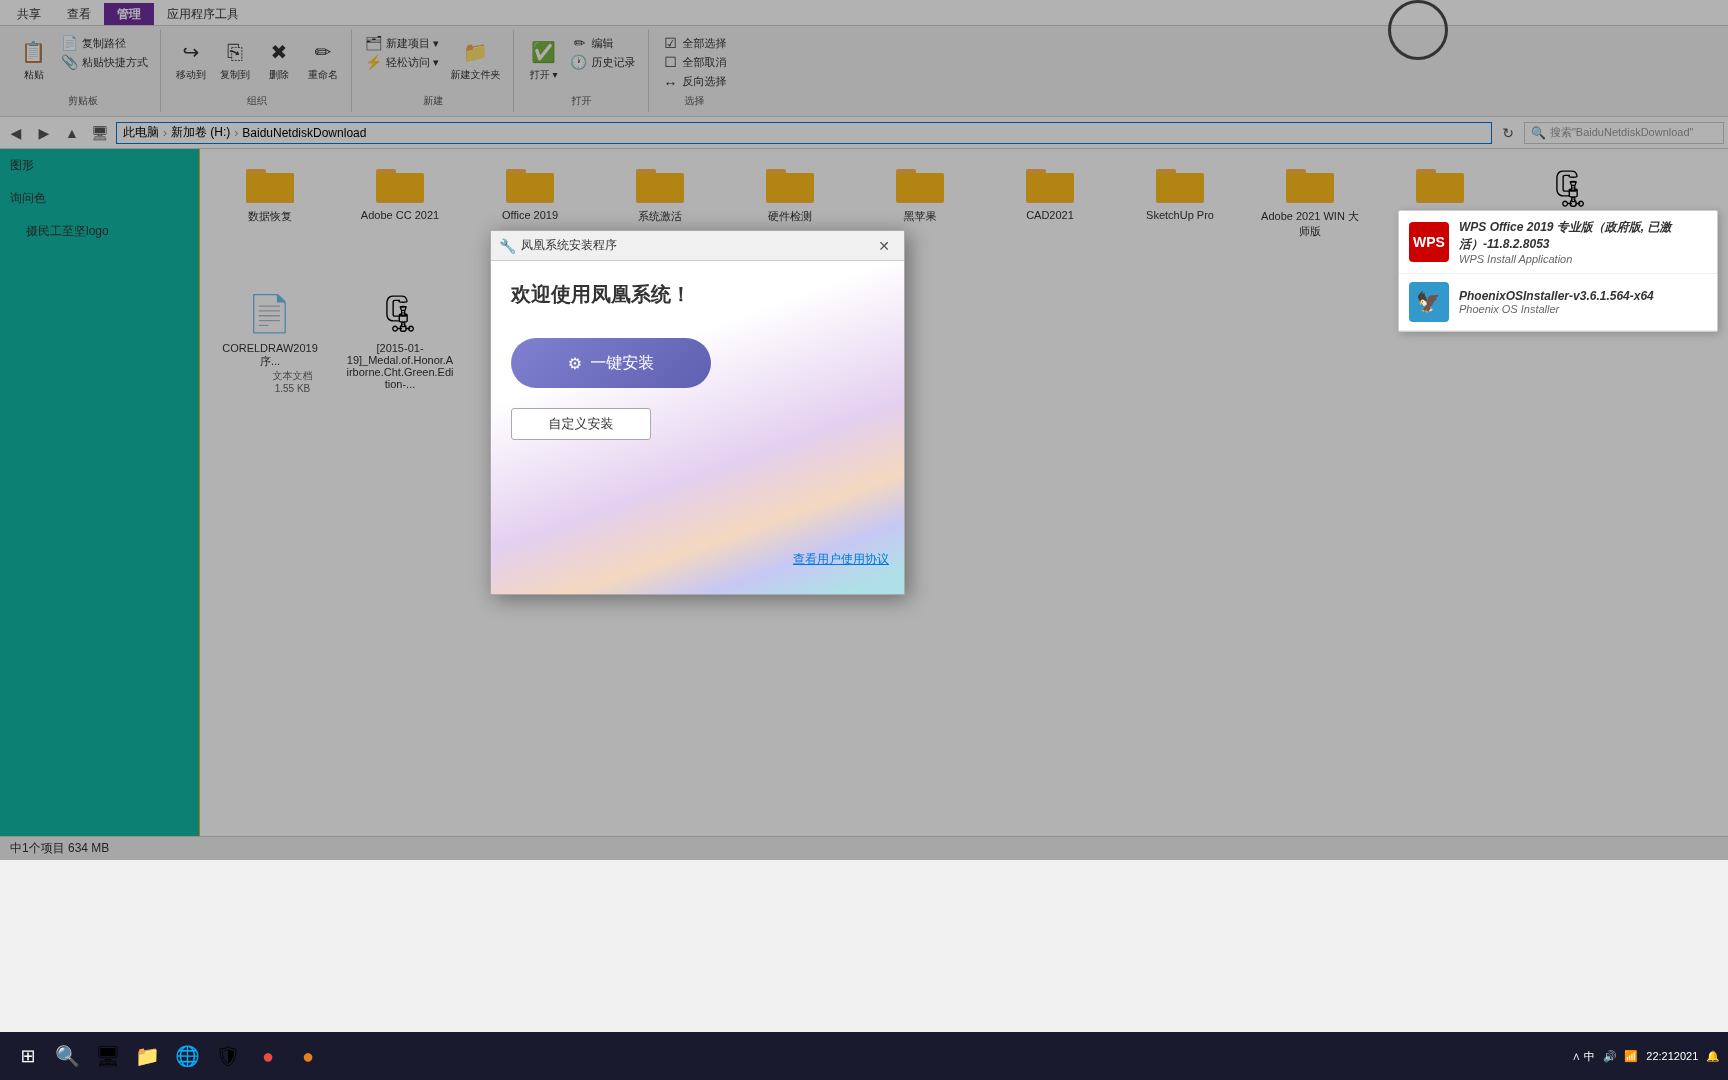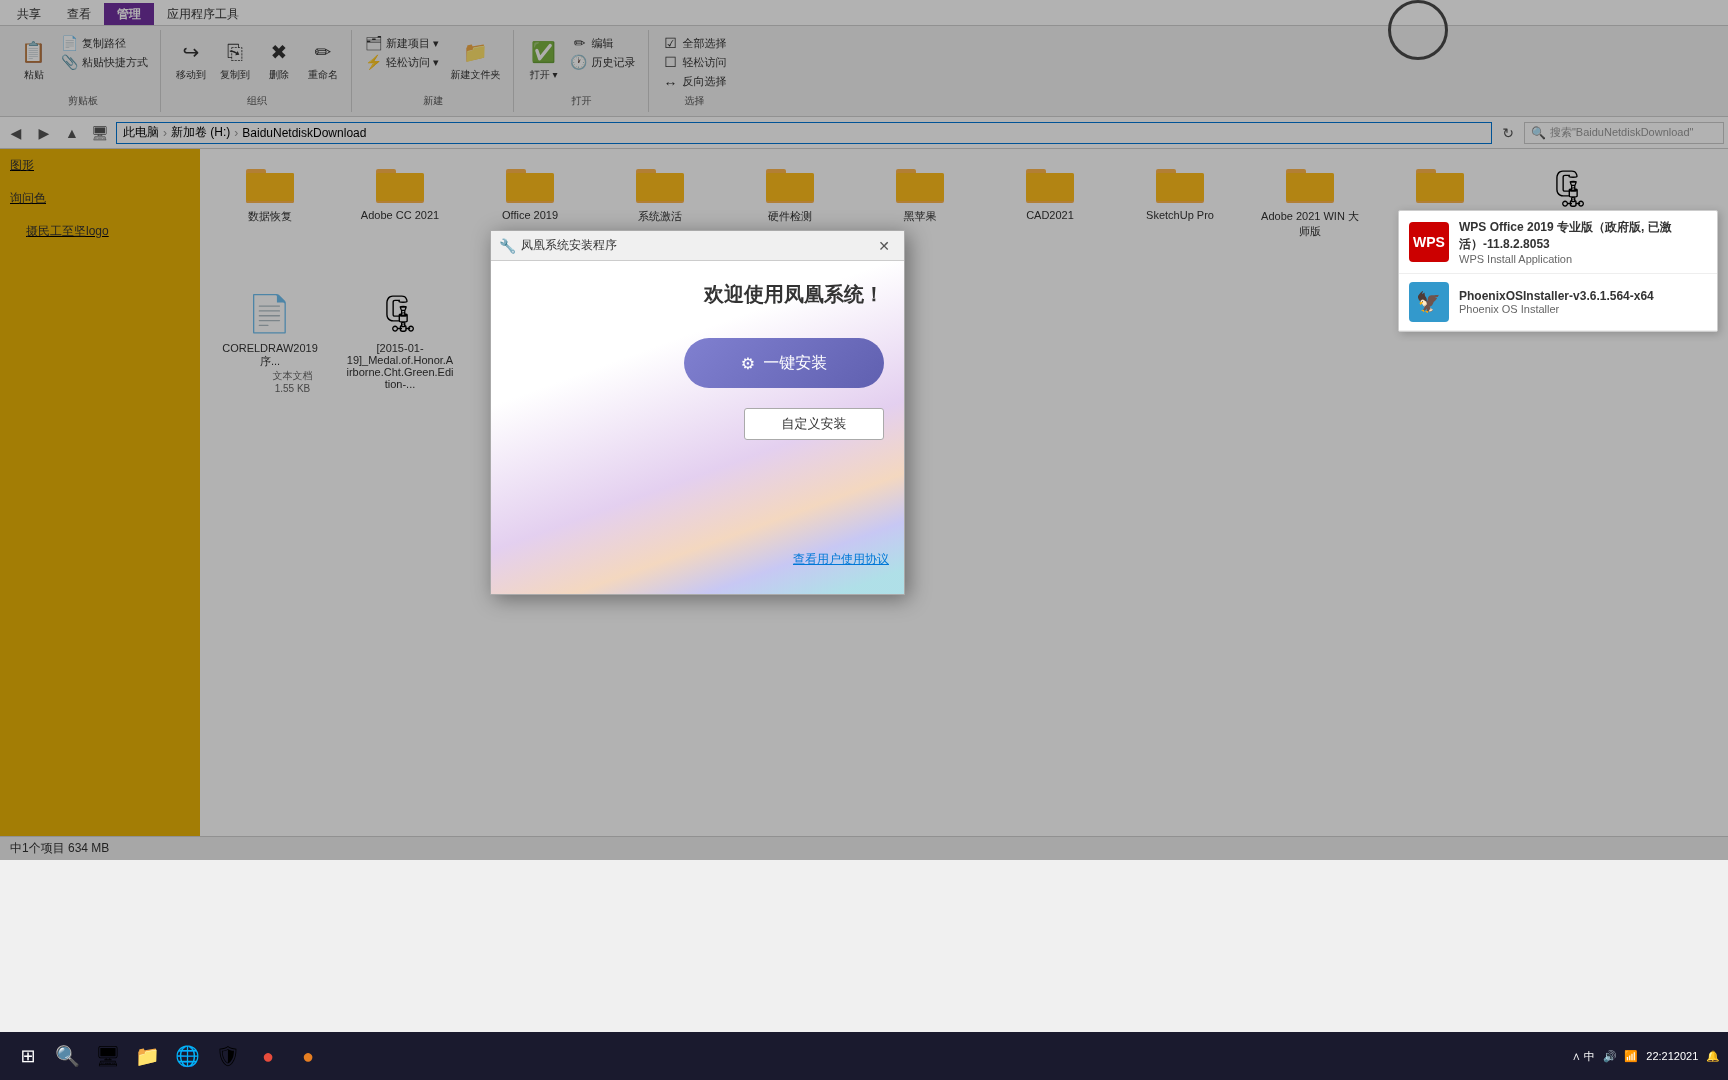--- a/index.html
+++ b/index.html
@@ -193,23 +193,22 @@
     }
 
     
     .file-area {
       display: flex;
       flex: 1;
     }
 
     .sidebar {
       width: 200px;
-      background: #eab308;
+      background: #14b8a6;
       border-right: 1px solid #eab308;
-      text-decoration: underline;
     }
 
     .file-grid {
       flex: 1;
       display: flex;
       flex-wrap: wrap;
       align-content: flex-start;
       padding: 10px;
       gap: 10px;
       overflow-y: auto;
@@ -393,21 +392,21 @@
       background: linear-gradient(160deg, #ffffff 30%, #c8a0e0 60%, #e8b080 75%, #9090e8 85%, #60c0d0 95%);
       opacity: 0.5;
       pointer-events: none;
     }
 
     .modal-content {
       position: relative;
       z-index: 2;
       display: flex;
       flex-direction: column;
-      align-items: flex-end;
+      align-items: flex-start;
       width: 100%;
       padding: 20px 20px 10px;
     }
 
     .modal-welcome {
       font-size: 20px;
       font-weight: bold;
       color: #333;
       margin-bottom: 30px;
     }
@@ -476,20 +475,21 @@
     }
 
     .tooltip-icon {
       width: 40px;
       height: 40px;
       flex-shrink: 0;
     }
 
     .tooltip-text {
       flex: 1;
+      font-style: italic;
     }
 
     .tooltip-title {
       font-size: 12px;
       color: #333;
       font-weight: bold;
     }
 
     .tooltip-sub {
       font-size: 11px;
@@ -616,21 +616,21 @@
       </div>
 
       <div class="ribbon-group" style="border-right:none">
         <div class="ribbon-btn-row">
           <div class="ribbon-btn-sm">
             <span class="ribbon-icon-sm">☑</span>
             <span>全部选择</span>
           </div>
           <div class="ribbon-btn-sm">
             <span class="ribbon-icon-sm">☐</span>
-            <span>轻松访问</span>
+            <span>全部取消</span>
           </div>
           <div class="ribbon-btn-sm">
             <span class="ribbon-icon-sm">↔</span>
             <span>反向选择</span>
           </div>
         </div>
         <span class="ribbon-group-label">选择</span>
       </div>
     </div>
   </div>

